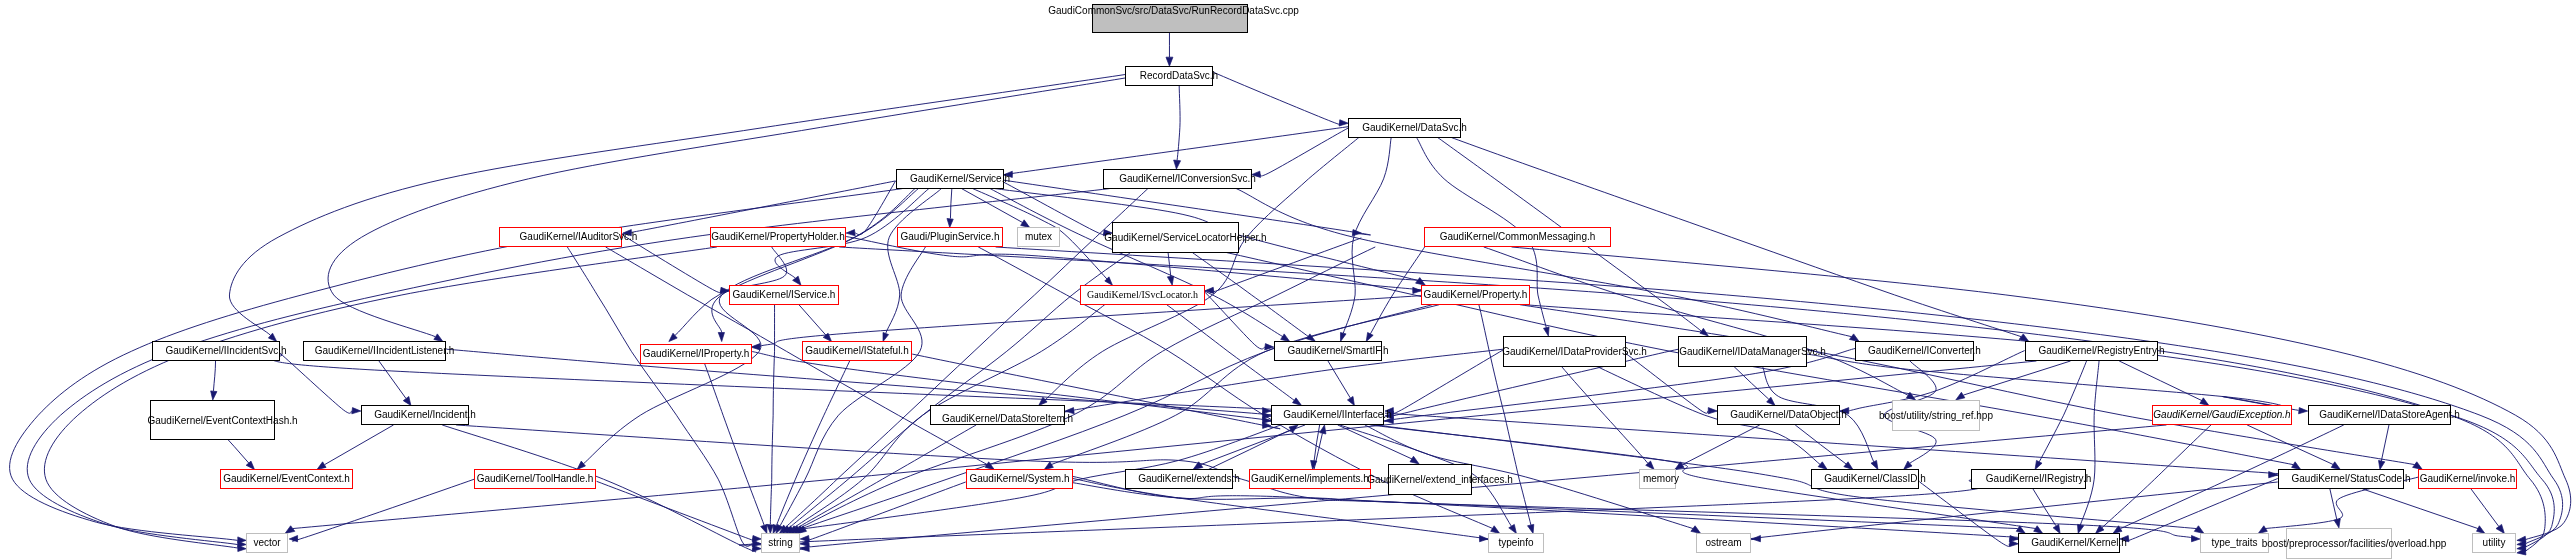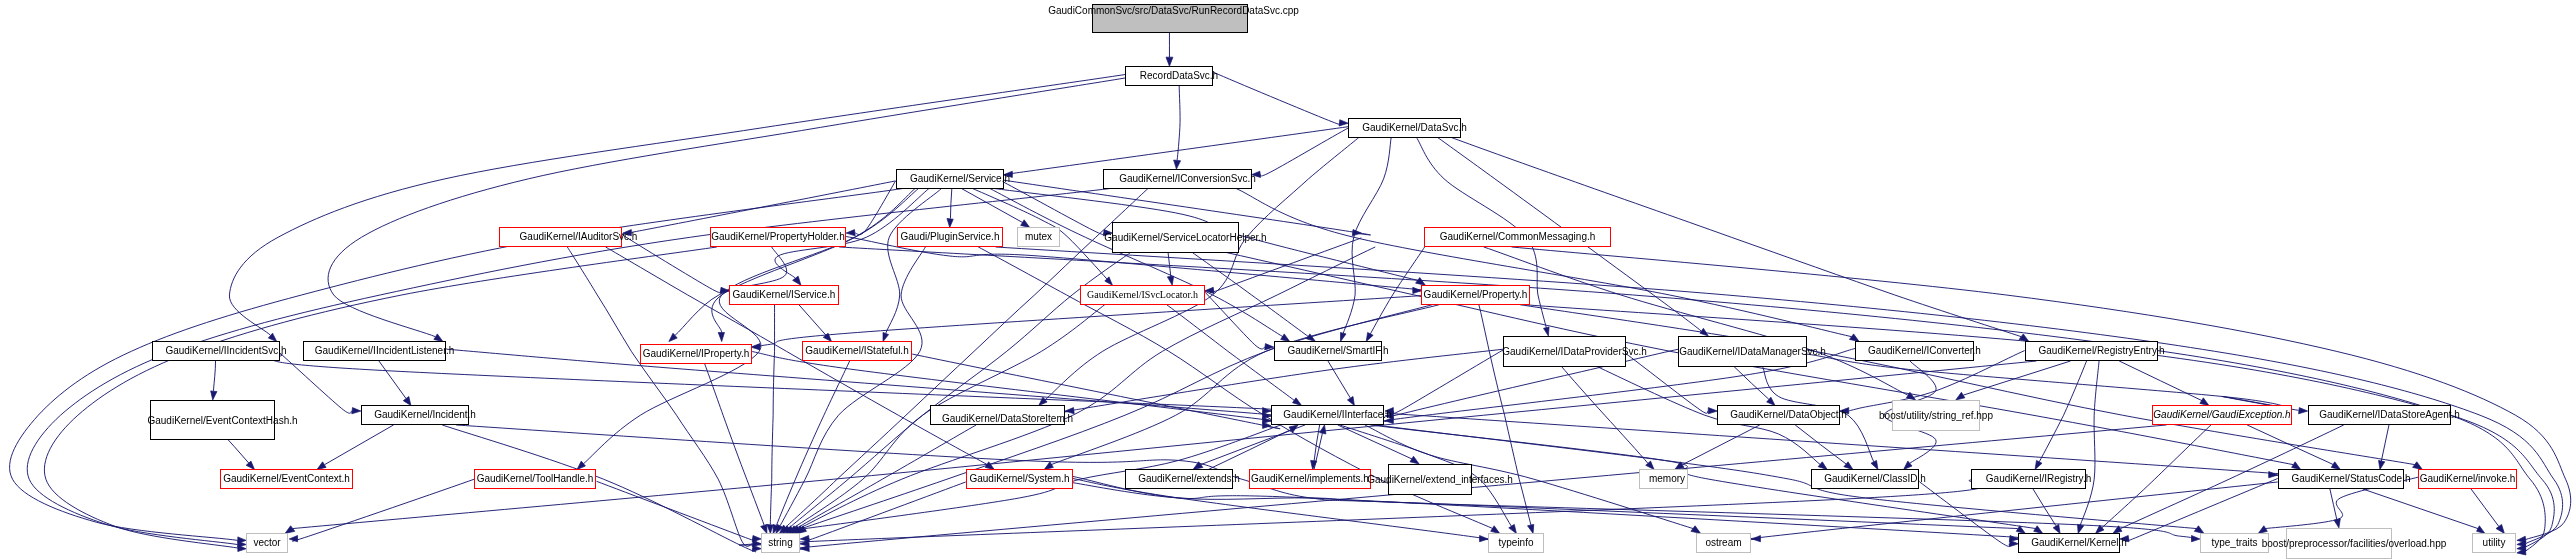--- a/index.html
+++ b/index.html
@@ -550,21 +550,21 @@
 <div class="node nb" style="left:1717px;top:405px;width:123px;height:19.5px;"><span class="nl">GaudiKernel/DataObject.h</span></div>
 <div class="node ng" style="left:1892px;top:400px;width:88px;height:31px;"><span class="nl">boost/utility/string</span><span class="nl">_ref.hpp</span></div>
 <div class="node nr" style="left:2152px;top:405px;width:140px;height:19.5px;font-style:italic;"><span class="nl">GaudiKernel/GaudiException.h</span></div>
 <div class="node nb" style="left:2308px;top:405px;width:143px;height:19.5px;"><span class="nl">GaudiKernel/IDataStoreAgent.h</span></div>
 <div class="node nr" style="left:220px;top:469px;width:133px;height:19.5px;"><span class="nl">GaudiKernel/EventContext.h</span></div>
 <div class="node nr" style="left:474px;top:469px;width:122px;height:19.5px;"><span class="nl">GaudiKernel/ToolHandle.h</span></div>
 <div class="node nr" style="left:966px;top:469px;width:107px;height:19.5px;"><span class="nl">GaudiKernel/System.h</span></div>
 <div class="node nb" style="left:1125px;top:469px;width:108px;height:19.5px;"><span class="nl">GaudiKernel/extends.h</span></div>
 <div class="node nr" style="left:1249px;top:469px;width:122px;height:19.5px;"><span class="nl">GaudiKernel/implements.h</span></div>
 <div class="node nb" style="left:1388px;top:464px;width:84px;height:31px;"><span class="nl">GaudiKernel/extend</span><span class="nl">_interfaces.h</span></div>
-<div class="node ng" style="left:1639px;top:469px;width:49px;height:19.5px;padding-left:7px;"><span class="nl">memory</span></div>
+<div class="node ng" style="left:1639px;top:469px;width:37px;height:19.5px;padding-left:7px;"><span class="nl">memory</span></div>
 <div class="node nb" style="left:1811px;top:469px;width:108px;height:19.5px;"><span class="nl">GaudiKernel/ClassID.h</span></div>
 <div class="node nb" style="left:1971px;top:469px;width:115px;height:19.5px;"><span class="nl">GaudiKernel/IRegistry.h</span></div>
 <div class="node nb" style="left:2278px;top:469px;width:126px;height:19.5px;"><span class="nl">GaudiKernel/StatusCode.h</span></div>
 <div class="node nr" style="left:2418px;top:469px;width:99px;height:19.5px;"><span class="nl">GaudiKernel/invoke.h</span></div>
 <div class="node ng" style="left:246px;top:533px;width:42px;height:19.5px;"><span class="nl">vector</span></div>
 <div class="node ng" style="left:761px;top:533px;width:39px;height:19.5px;"><span class="nl">string</span></div>
 <div class="node ng" style="left:1488px;top:533px;width:56px;height:19.5px;"><span class="nl">typeinfo</span></div>
 <div class="node ng" style="left:1696px;top:533px;width:55px;height:19.5px;"><span class="nl">ostream</span></div>
 <div class="node nb" style="left:2018px;top:533px;width:102px;height:19.5px;"><span class="nl">GaudiKernel/Kernel.h</span></div>
 <div class="node ng" style="left:2200px;top:533px;width:69px;height:19.5px;"><span class="nl">type_traits</span></div>

